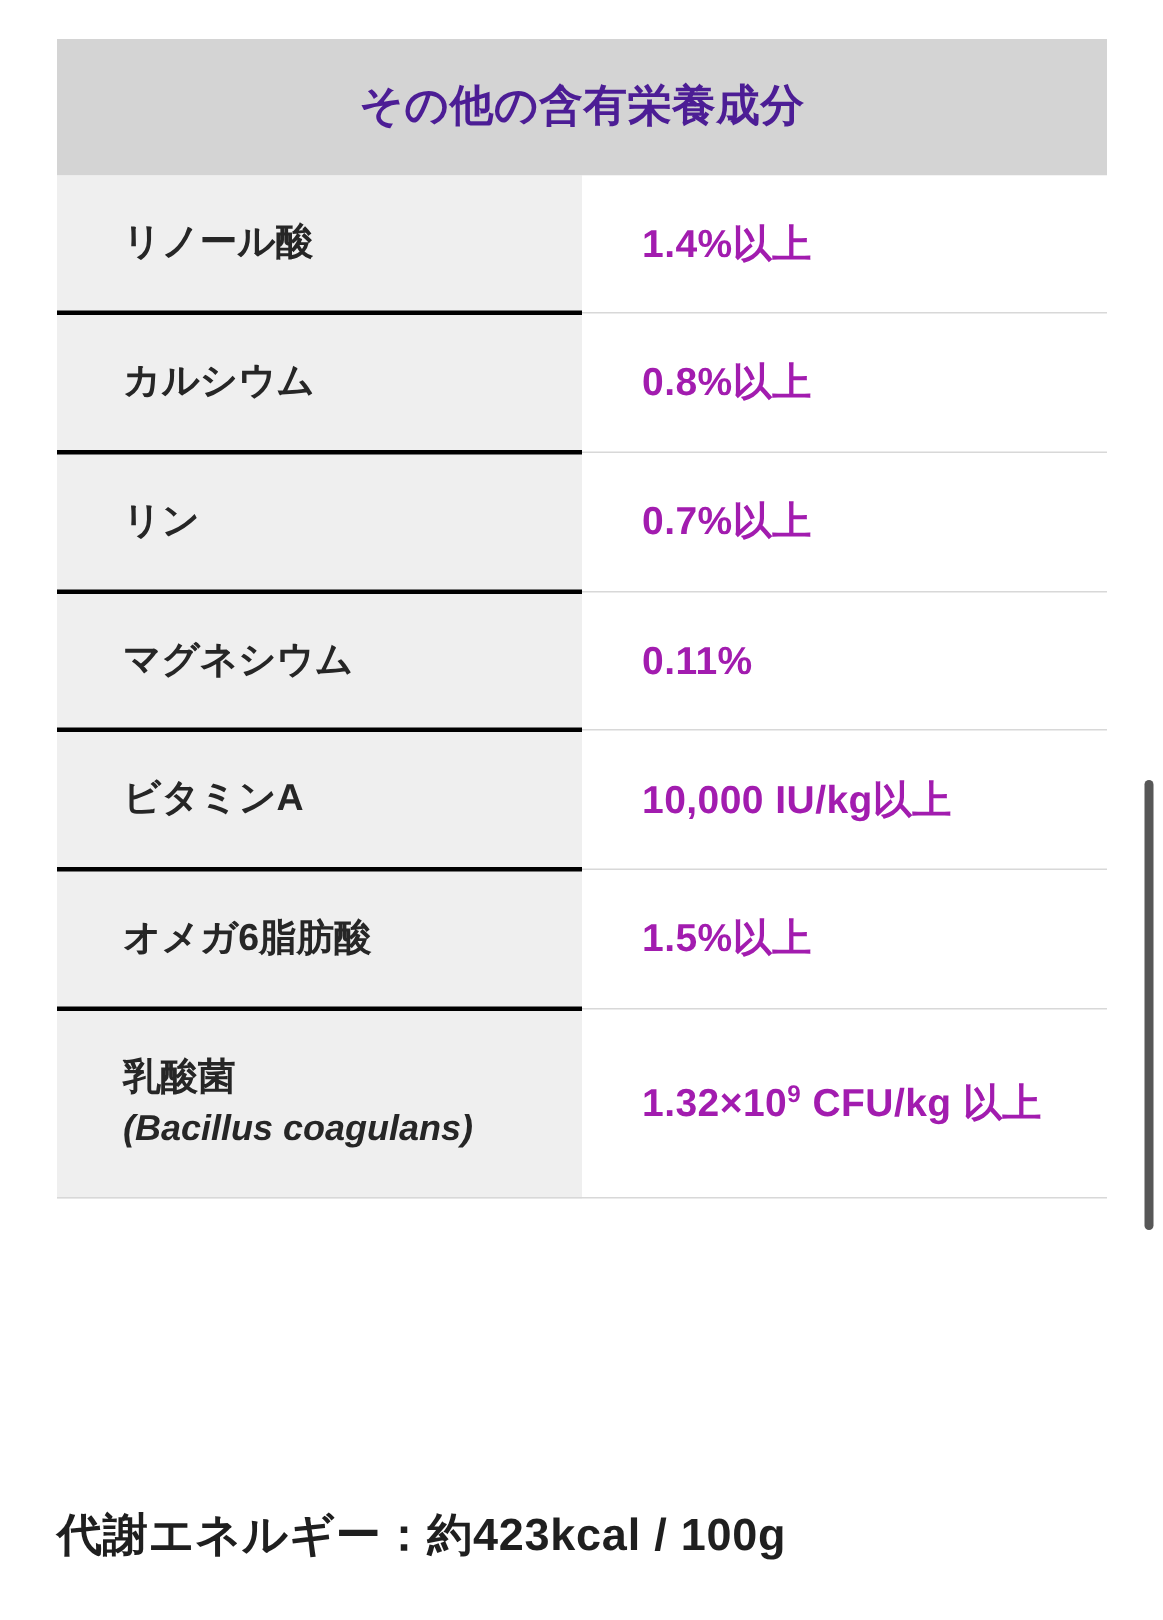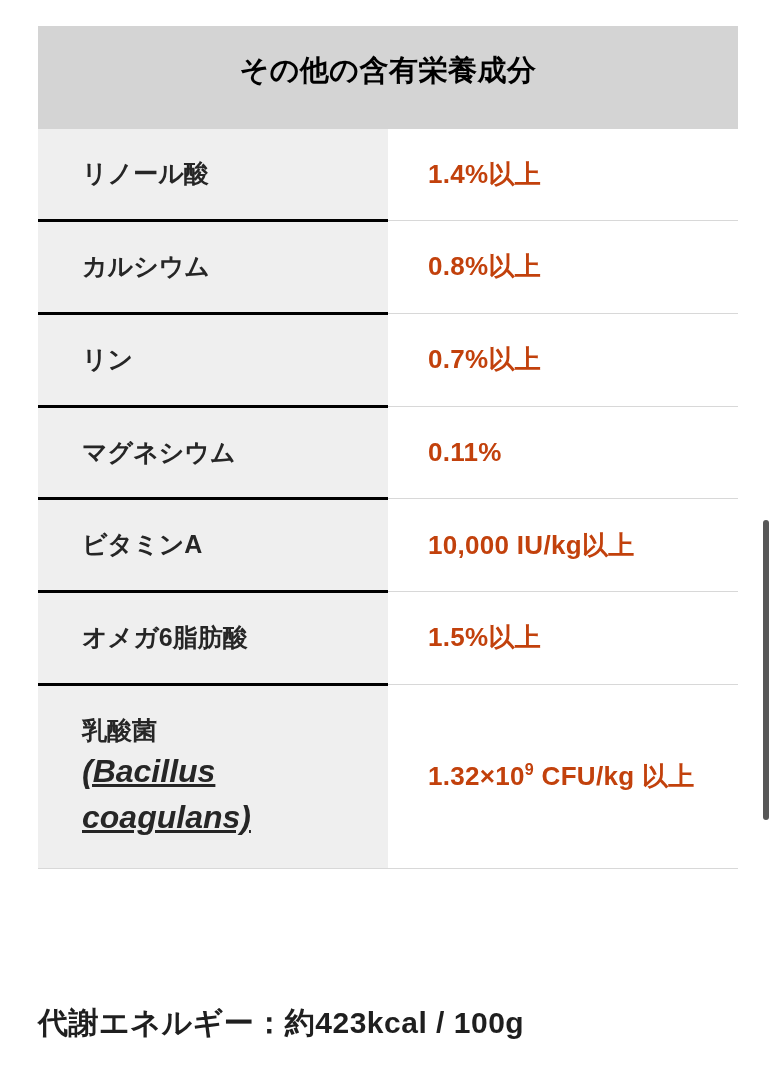--- a/index.html
+++ b/index.html
@@ -31,22 +31,22 @@
     width: 700px;
     border-collapse: collapse;
     table-layout: fixed;
   }
 
   .table-title {
     background: #d4d4d4;
     text-align: center;
     font-size: 29px;
     font-weight: 700;
-    color: #000000;
-    padding: 25px 0 38px 0;
+    color: #4c1d95;
+    padding: 25px 0 26px 0;
     letter-spacing: 0.5px;
   }
 
   .nutrition-table td {
     vertical-align: middle;
   }
 
   .cell-label {
     width: 282px;
     background: #efefef;
@@ -56,37 +56,36 @@
     color: #262626;
     border-bottom: 3px solid #000000;
     line-height: 1.35;
   }
 
   .cell-value {
     background: #ffffff;
     padding: 28px 0 28px 40px;
     font-size: 26px;
     font-weight: 700;
-    color: #c2410c;
+    color: #a21caf;
     border-bottom: 1px solid #d8d8d8;
     letter-spacing: 0.3px;
   }
 
   .row-last .cell-label,
   .row-last .cell-value {
     border-bottom: 1px solid #d8d8d8;
   }
 
   .label-sub {
     display: block;
     font-style: italic;
     font-weight: 700;
-    font-size: 32px;
+    font-size: 24px;
     line-height: 1.45;
-    text-decoration: underline;
   }
 
   .sup {
     font-size: 0.62em;
     vertical-align: super;
     line-height: 0;
   }
 
   
   .energy-line {

